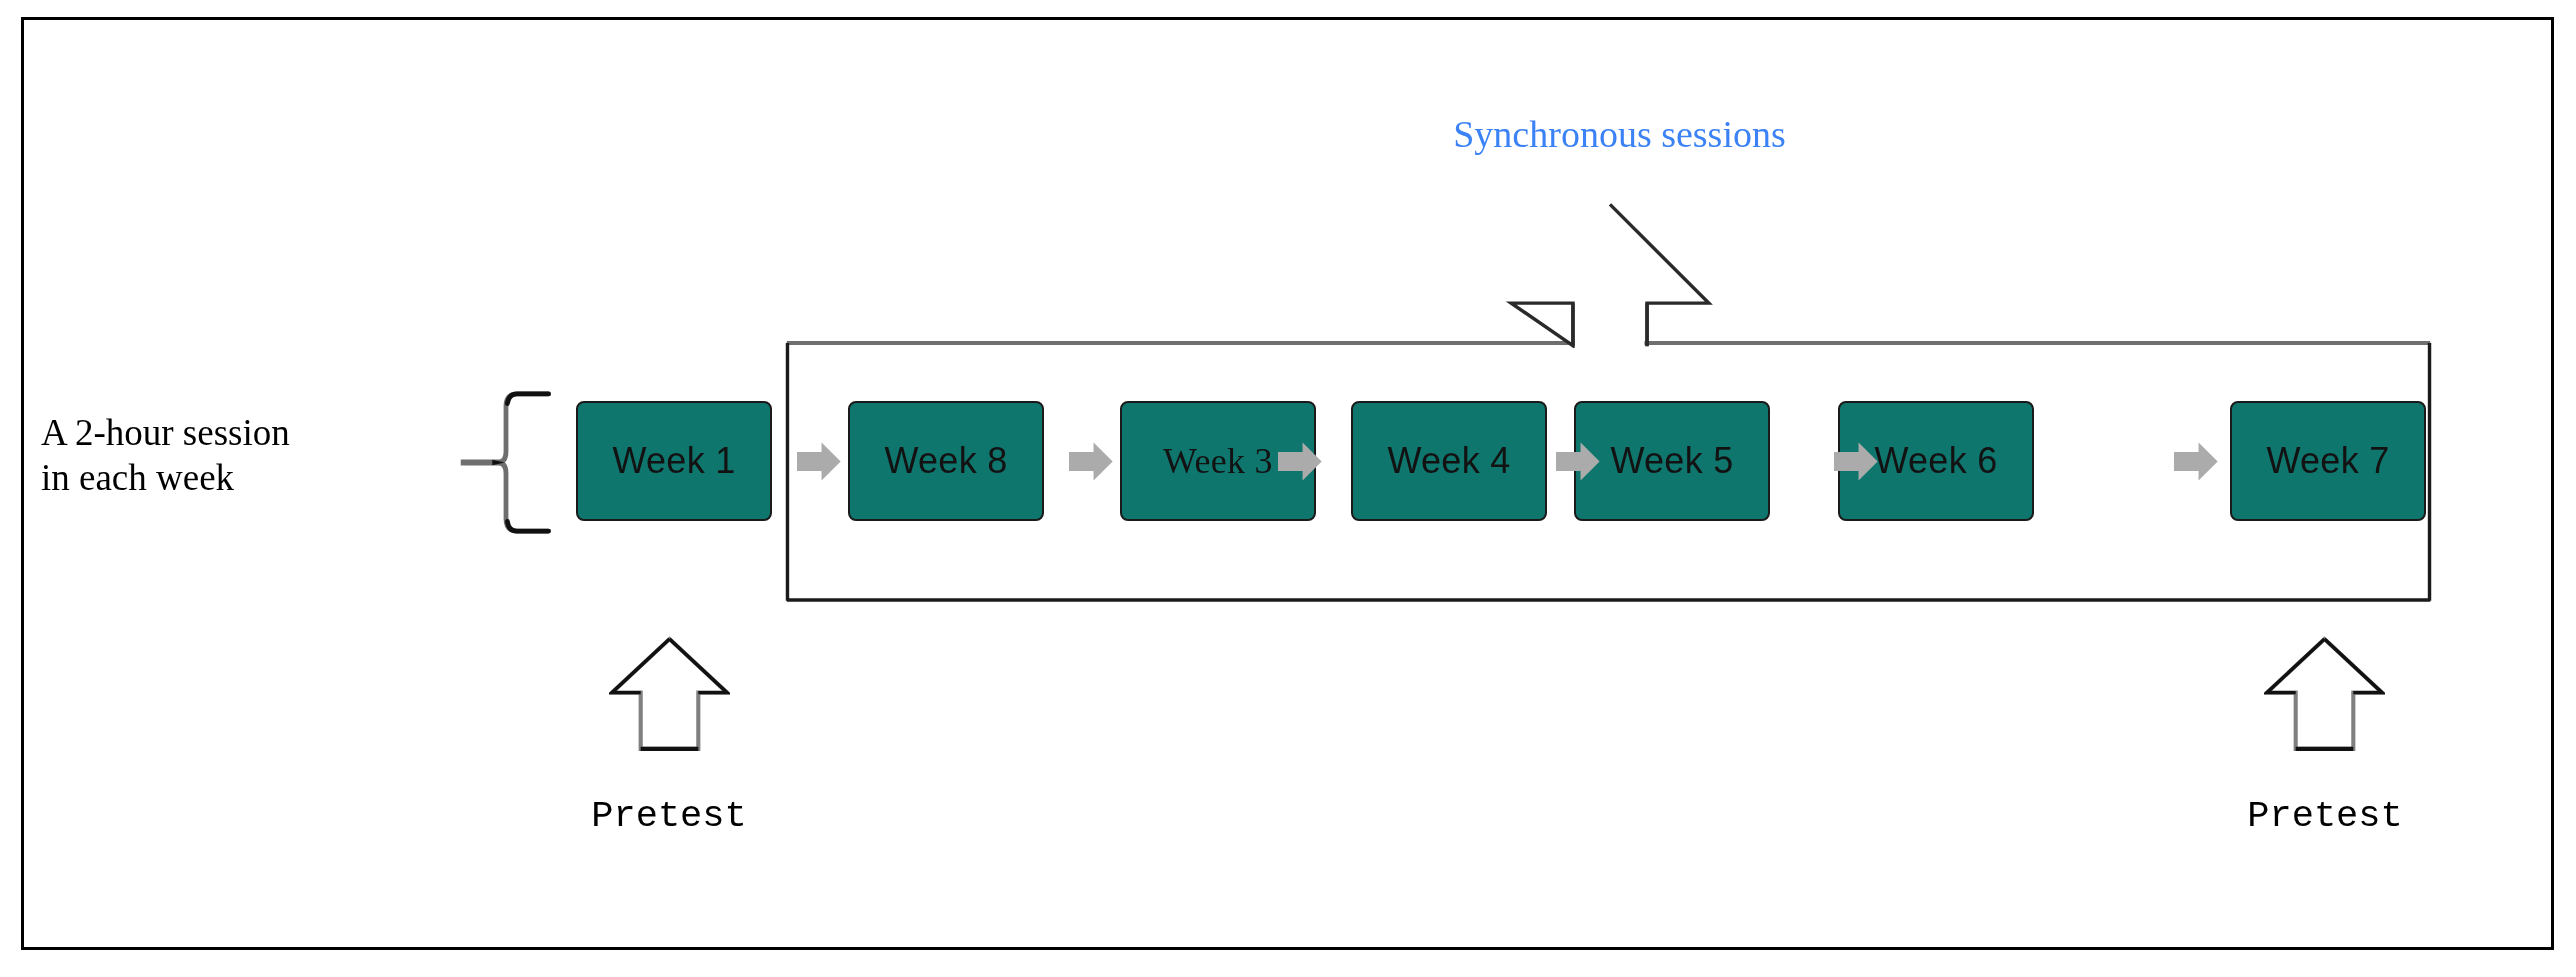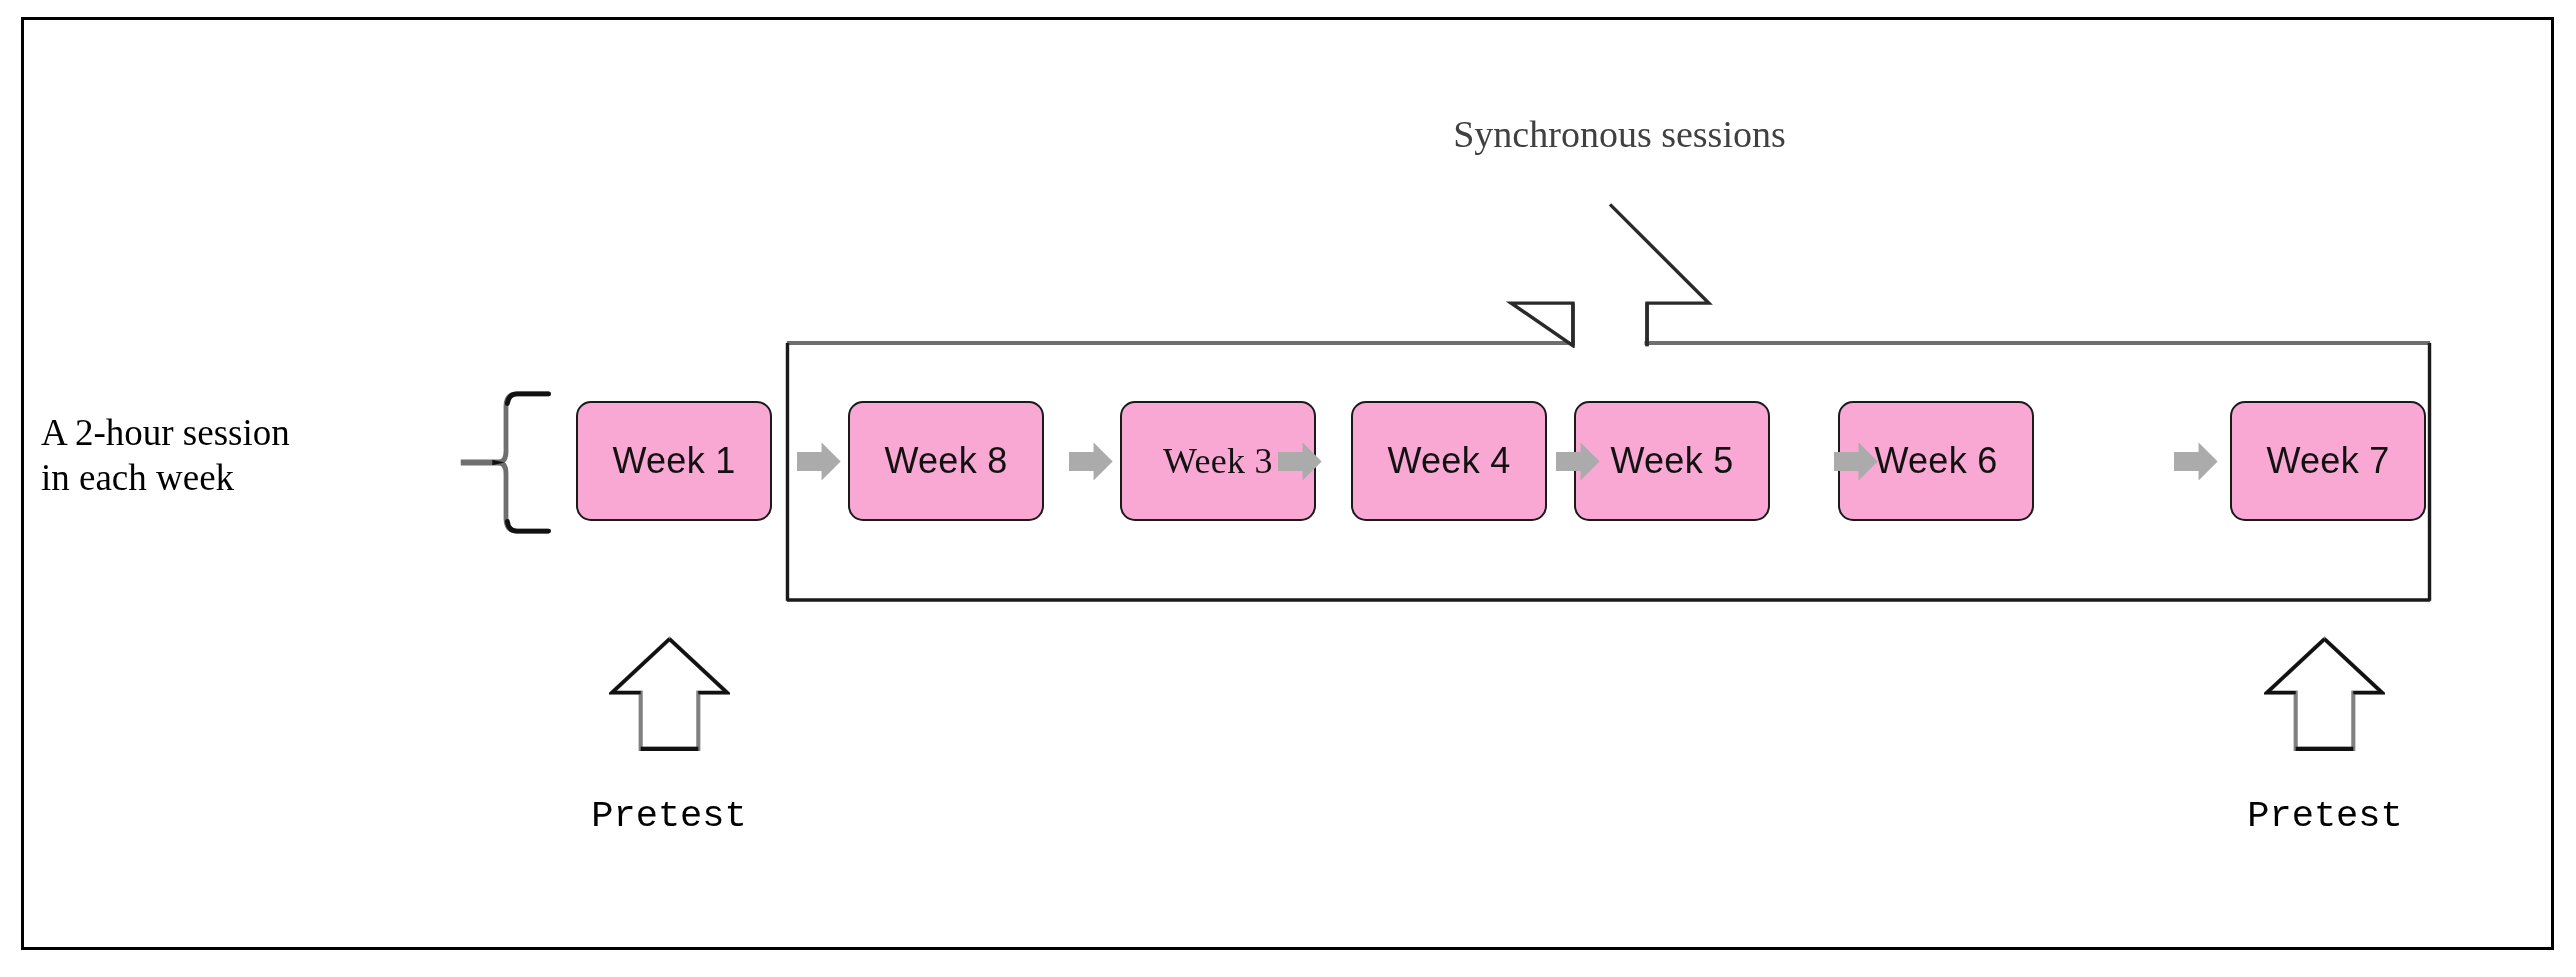--- a/index.html
+++ b/index.html
@@ -44,37 +44,37 @@
   }
   .sync-label {
     position: absolute;
     left: 1386px;
     top: 114px;
     width: 467px;
     text-align: center;
     font-family: "Liberation Serif", "DejaVu Serif", serif;
     font-size: 38px;
     line-height: 1.1;
-    color: #404040;
+    color: #3b82f6;
   }
   .enclosing-rect {
     position: absolute;
     left: 784px;
     top: 341px;
     width: 1649px;
     height: 261px;
   }
   .week-box {
     position: absolute;
     top: 401px;
     width: 196px;
     height: 120px;
     border: 2.1px solid #1a1a1a;
-    border-radius: 15px;
-    background: #f9a8d4;
+    border-radius: 8px;
+    background: #0f766e;
     box-sizing: border-box;
     display: flex;
     align-items: center;
     justify-content: center;
     font-family: "Liberation Sans", "DejaVu Sans", sans-serif;
     font-size: 36px;
     color: #121212;
     letter-spacing: 0.3px;
   }
   .seq-arrow {

